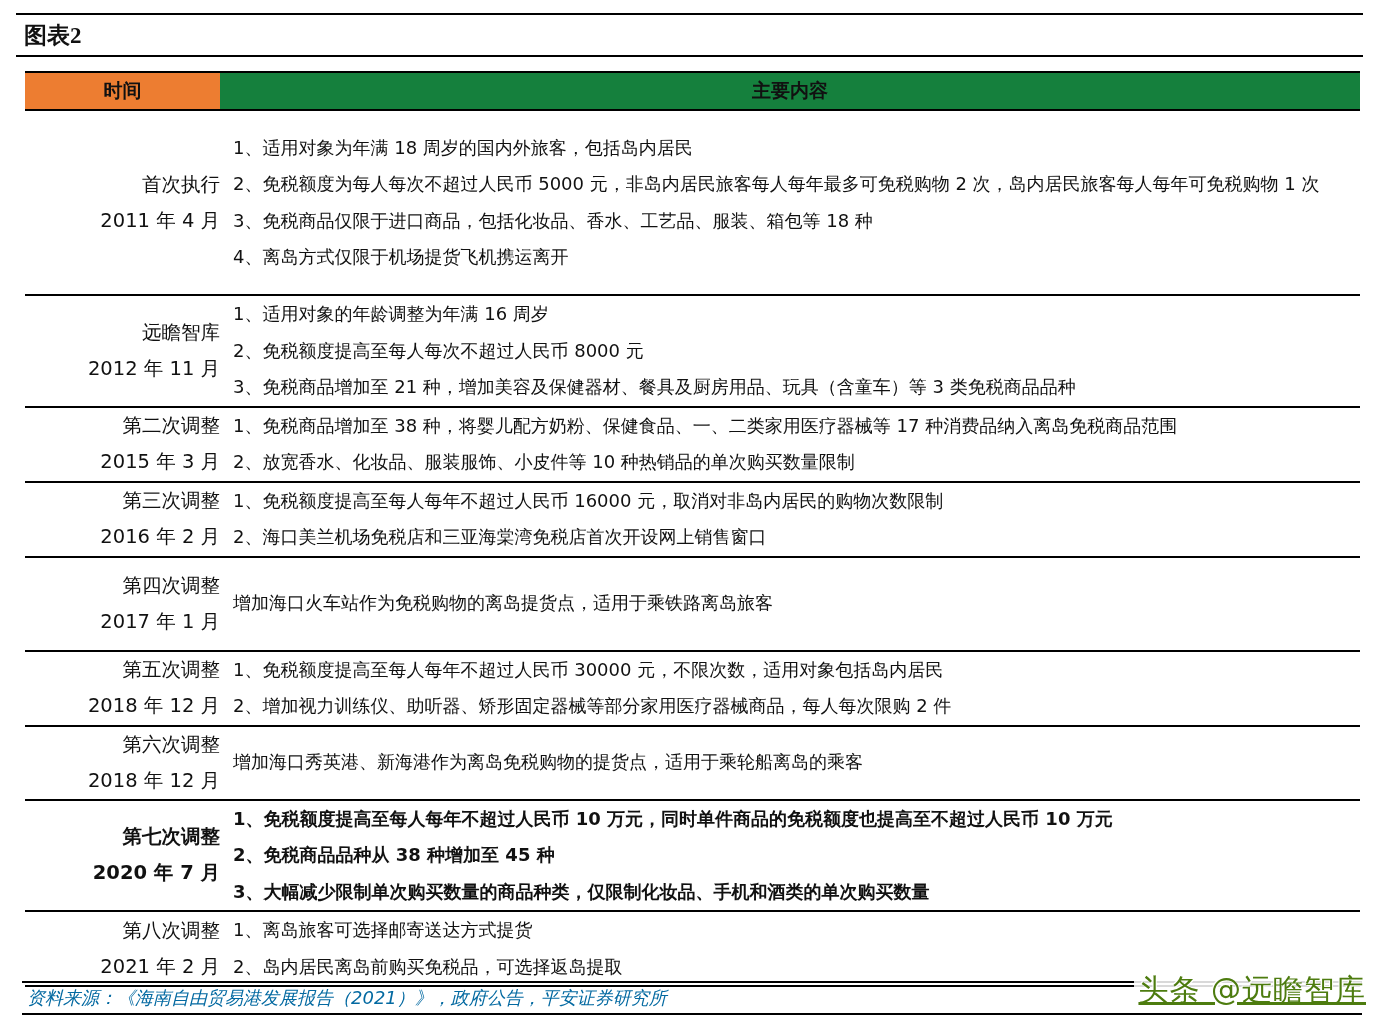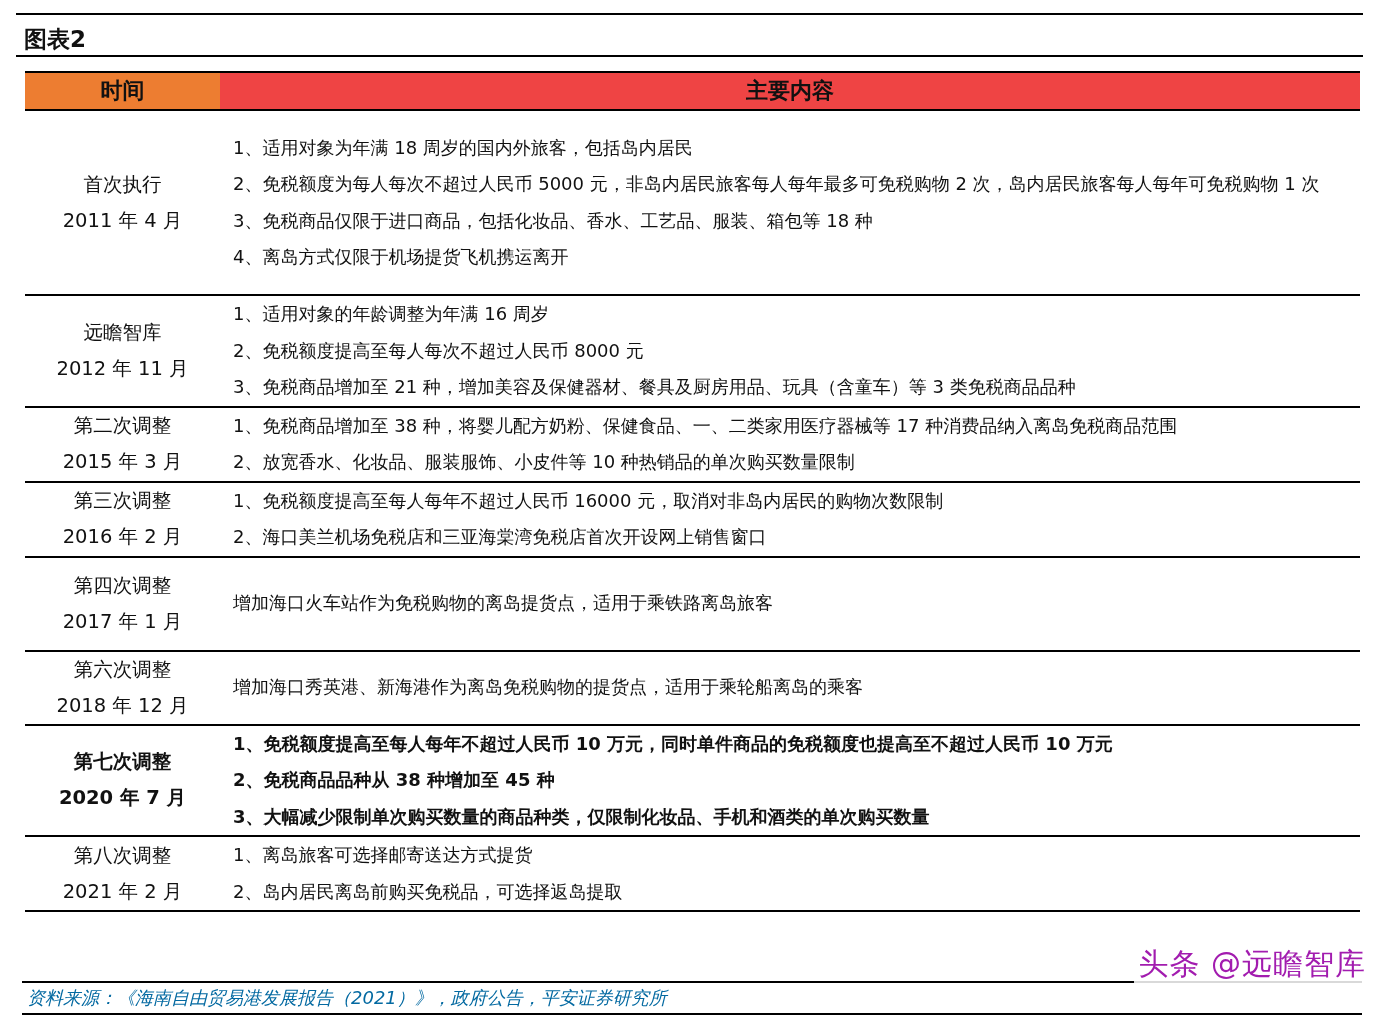--- a/index.html
+++ b/index.html
@@ -4,81 +4,82 @@
 <style>
   html, body { margin: 0; padding: 0; background: #ffffff; }
   body {
     width: 1400px; height: 1035px; position: relative; overflow: hidden;
     font-family: "DejaVu Sans", "Liberation Sans", sans-serif;
     color: #111111;
   }
   .title-bar {
     position: absolute; left: 16px; top: 13px; width: 1347px; height: 40px;
     border-top: 2px solid #000; border-bottom: 2px solid #000;
-    display: flex; align-items: flex-end;
+    display: flex; align-items: center; font-family: Liberation Serif, serif;
   }
   .title-bar .fig-no { font-weight: bold; font-size: 23px; margin-left: 8px; width: 112px; }
   .title-bar .fig-title { font-weight: bold; font-size: 23px; letter-spacing: 1px; }
 
   table.policy {
     position: absolute; left: 25px; top: 71px; width: 1335px;
     border-collapse: collapse; table-layout: fixed;
   }
   table.policy col.c-time { width: 195px; }
   table.policy col.c-content { width: 1140px; }
   table.policy thead th {
     height: 36px; padding: 0;
     border-top: 2px solid #000; border-bottom: 2px solid #000;
-    font-size: 22px; font-weight: bold; text-align: center; color: #111;
+    font-size: 19px; font-weight: bold; text-align: center; color: #111;
   }
   table.policy tbody td {
     border-bottom: 2px solid #000; vertical-align: middle; padding: 0;
   }
   td.time-cell {
-    text-align: center; font-size: 19.5px; line-height: 36px;
+    text-align: right; font-size: 19.5px; line-height: 36px;
   }
   td.time-cell.bold { font-weight: bold; }
   td.content-cell {
     font-size: 18px; line-height: 36.5px; padding-left: 13px !important;
   }
   td.content-cell.bold { font-weight: bold; }
   .content-line { display: block; white-space: nowrap; }
   .content-line.wrap { white-space: normal; }
 
   .source-bar {
     position: absolute; left: 22px; top: 981px; width: 1340px; height: 30px;
     border-top: 2px solid #000; border-bottom: 2px solid #000;
     display: flex; align-items: center;
   }
   .source-text {
     font-style: italic; font-size: 18px; padding-left: 5px; color: #0369a1;
   }
   .watermark {
-    position: absolute; right: 30px; top: 944px;
-    font-size: 30px; color: #a21caf; letter-spacing: 1px;
+    position: absolute; right: 30px; top: 970px;
+    font-size: 30px; color: #4d7c0f; letter-spacing: 1px;
     background: rgba(255,255,255,0.85); padding: 0 4px;
     text-shadow: 1px 1px 0 #fff, -1px -1px 0 #fff;
+    text-decoration: underline;
   }
 </style>
 </head>
 <body>
 
 <div class="title-bar">
   <span class="fig-no">图表2</span>
 </div>
 
 <table class="policy">
   <colgroup>
       <col class="c-time">
       <col class="c-content">
     </colgroup>
   <thead>
     <tr>
       <th style="background: rgb(237, 125, 49);">时间</th>
-      <th style="background: #ef4444;">主要内容</th>
+      <th style="background: #15803d;">主要内容</th>
     </tr>
   </thead>
   <tbody id="tbody">
       <tr style="height: 185px;">
         <td class="time-cell">
           <div>首次执行</div>
           <div>2011 年 4 月</div>
         </td>
         <td class="content-cell">
           <span class="content-line">1、适用对象为年满 18 周岁的国内外旅客，包括岛内居民</span>
@@ -122,20 +123,30 @@
         <td class="time-cell">
           <div>第四次调整</div>
           <div>2017 年 1 月</div>
         </td>
         <td class="content-cell">
           <span class="content-line">增加海口火车站作为免税购物的离岛提货点，适用于乘铁路离岛旅客</span>
         </td>
       </tr>
       <tr style="height: 74px;">
         <td class="time-cell">
+          <div>第五次调整</div>
+          <div>2018 年 12 月</div>
+        </td>
+        <td class="content-cell">
+          <span class="content-line">1、免税额度提高至每人每年不超过人民币 30000 元，不限次数，适用对象包括岛内居民</span>
+          <span class="content-line">2、增加视力训练仪、助听器、矫形固定器械等部分家用医疗器械商品，每人每次限购 2 件</span>
+        </td>
+      </tr>
+      <tr style="height: 74px;">
+        <td class="time-cell">
           <div>第六次调整</div>
           <div>2018 年 12 月</div>
         </td>
         <td class="content-cell">
           <span class="content-line">增加海口秀英港、新海港作为离岛免税购物的提货点，适用于乘轮船离岛的乘客</span>
         </td>
       </tr>
       <tr style="height: 110px;">
         <td class="time-cell bold">
           <div>第七次调整</div>

